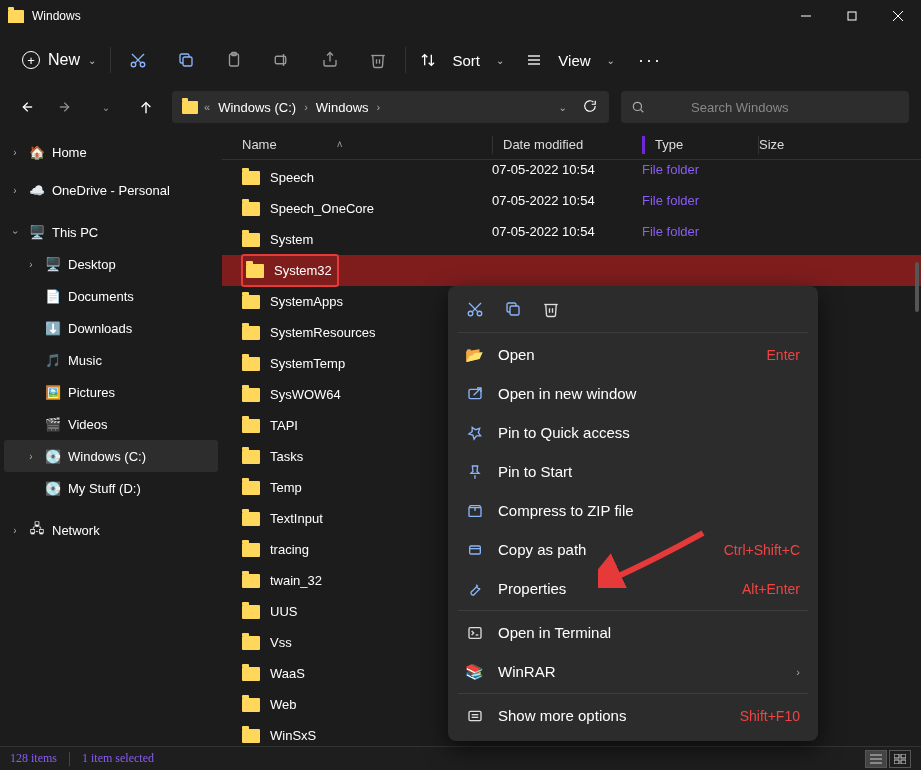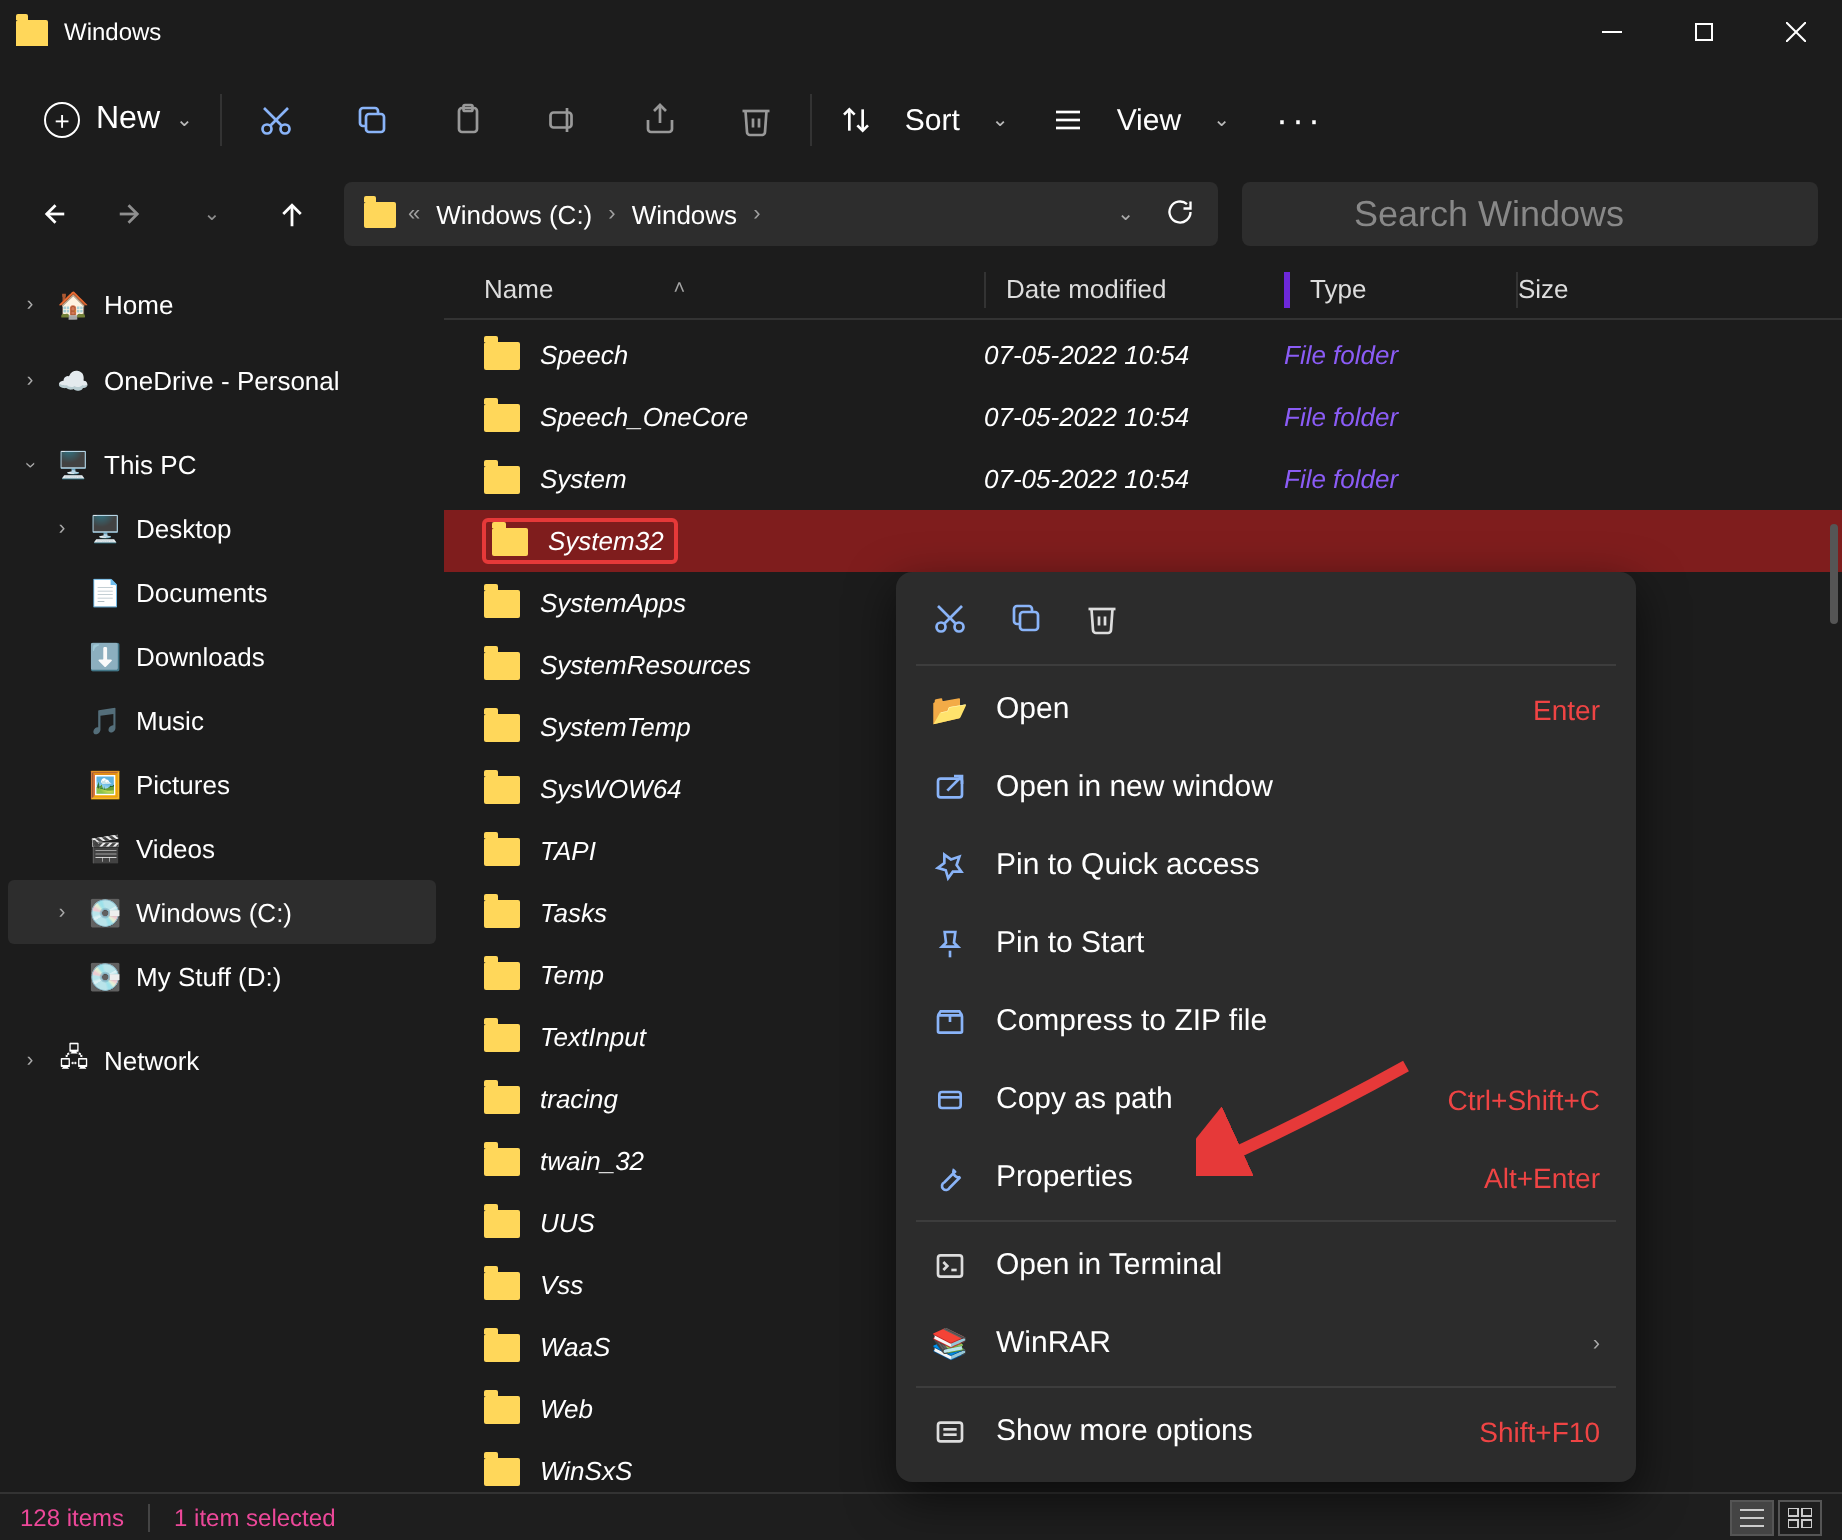--- a/index.html
+++ b/index.html
@@ -35,42 +35,42 @@
 .addr-bar { flex: 1; height: 32px; background: #2d2d2d; border-radius: 4px; display: flex; align-items: center; padding: 0 6px; gap: 4px; font-size: 13px; }
 .addr-bar .ficon { width: 16px; height: 13px; background: #ffd75a; border-radius: 1px; position: relative; margin: 0 2px 0 4px; }
 .addr-bar .ficon::before { content: ""; position: absolute; top: -3px; left: 0; width: 6px; height: 3px; background: #ffd75a; border-radius: 1px 1px 0 0; }
 .addr-bar .raq { opacity: .55; font-size: 11px; }
 .addr-bar .seg { padding: 2px 4px; }
 .addr-bar .sp { flex: 1; }
 .addr-bar .drop { opacity: .6; font-size: 10px; padding: 0 6px; }
 .addr-bar .refresh { padding: 0 6px; }
 .searchbox { width: 288px; height: 32px; background: #2d2d2d; border-radius: 4px; display: flex; align-items: center; gap: 10px; padding: 0 10px; }
 .searchbox svg { width: 14px; height: 14px; opacity: .6; }
-.searchbox input { flex: 1; background: transparent; border: none; color: #fff; font-size: 18px; outline: none; margin-left: 36px; }
+.searchbox input { flex: 1; background: transparent; border: none; color: #fff; font-size: 13px; outline: none; margin-left: 36px; }
 .searchbox input::placeholder { color: #888; }
 
 
 .body { display: flex; height: calc(100% - 32px - 56px - 42px - 24px); }
 .sidebar { width: 222px; padding-top: 6px; overflow: hidden; }
 .tree-item { display: flex; align-items: center; height: 32px; font-size: 13px; padding-left: 8px; gap: 6px; }
 .tree-item .exp { width: 14px; color: #aaa; font-size: 10px; text-align: center; }
 .tree-item.child { padding-left: 24px; }
 .tree-item.sel { background: #2d2d2d; border-radius: 3px; margin: 0 4px; padding-left: 20px; }
 .tree-item .icn { width: 18px; display: flex; justify-content: center; }
 
 .filepane { flex: 1; position: relative; overflow: hidden; }
 .cols { display: flex; align-items: center; height: 30px; font-size: 13px; color: #ddd; border-bottom: 1px solid #333; padding-left: 20px; }
 .col-name { width: 250px; display: flex; align-items: center; gap: 60px; }
 .col-name .sorti { font-size: 10px; opacity: .7; }
 .col-date { width: 150px; border-left: 1px solid #333; padding-left: 10px; height: 18px; line-height: 18px; }
 .col-type { width: 116px; border-left: 3px solid #6d28d9; padding-left: 10px; height: 18px; line-height: 18px; }
 .col-size { border-left: 1px solid #333; padding-left: 0; height: 18px; line-height: 18px; }
 
 .rows { padding-top: 2px; }
-.row { display: flex; align-items: center; height: 31px; font-size: 13px; padding-left: 20px; font-style: italic; }
+.row { display: flex; height: 31px; font-size: 13px; padding-left: 20px; }
 .row .nm { width: 250px; display: flex; align-items: center; gap: 10px; }
 .row .fld { width: 18px; height: 14px; background: #ffd75a; border-radius: 1px; position: relative; }
 .row .fld::before { content: ""; position: absolute; top: -3px; left: 0; width: 7px; height: 3px; background: #ffd75a; border-radius: 1px 1px 0 0; }
 .row .date { width: 150px; color: #fff; }
 .row .type { width: 116px; color: #8b5cf6; }
 .row.sel { background: #7f1d1d; }
 .row.hilite .nm { outline: 2px solid #e63939; outline-offset: -1px; padding: 3px 6px 3px 4px; width: auto; margin-right: 0; border-radius: 2px; }
 
 
 .ctx { position: absolute; left: 448px; top: 286px; width: 370px; background: #2c2c2c; border-radius: 8px; padding: 6px; box-shadow: 0 8px 24px rgba(0,0,0,.6); z-index: 10; }
@@ -82,21 +82,21 @@
 .ctx .item .icn2 { width: 18px; display: flex; justify-content: center; color: #8ab4f8; }
 .ctx .item .lbl { flex: 1; }
 .ctx .item .accel { color: #ef4444; font-size: 14px; }
 .ctx .item .arr { color: #aaa; font-size: 11px; }
 
 
 .redarrow { position: absolute; left: 598px; top: 528px; z-index: 20; pointer-events: none; }
 
 
 .statusbar { position: absolute; bottom: 0; left: 0; right: 0; height: 24px; background: #1e1e1e; display: flex; align-items: center; font-size: 12px; padding: 0 10px; border-top: 1px solid #333; }
-.statusbar .sseg { padding-right: 12px; color: #ec4899; }
+.statusbar .sseg { padding-right: 12px; color: #8b5cf6; font-family: Liberation Serif, serif; }
 .statusbar .ssep { width: 1px; height: 14px; background: #444; margin-right: 12px; }
 .statusbar .sp { flex: 1; }
 .statusbar .viewbtn { width: 22px; height: 18px; border: 1px solid #555; margin-left: 2px; display: flex; align-items: center; justify-content: center; }
 .statusbar .viewbtn.active { background: #444; }
 
 .scrollbar { position: absolute; right: 2px; top: 132px; width: 4px; height: 600px; }
 .scrollthumb { position: absolute; width: 4px; height: 50px; background: #555; border-radius: 2px; top: 130px; }
 </style>
 </head>
 <body>

